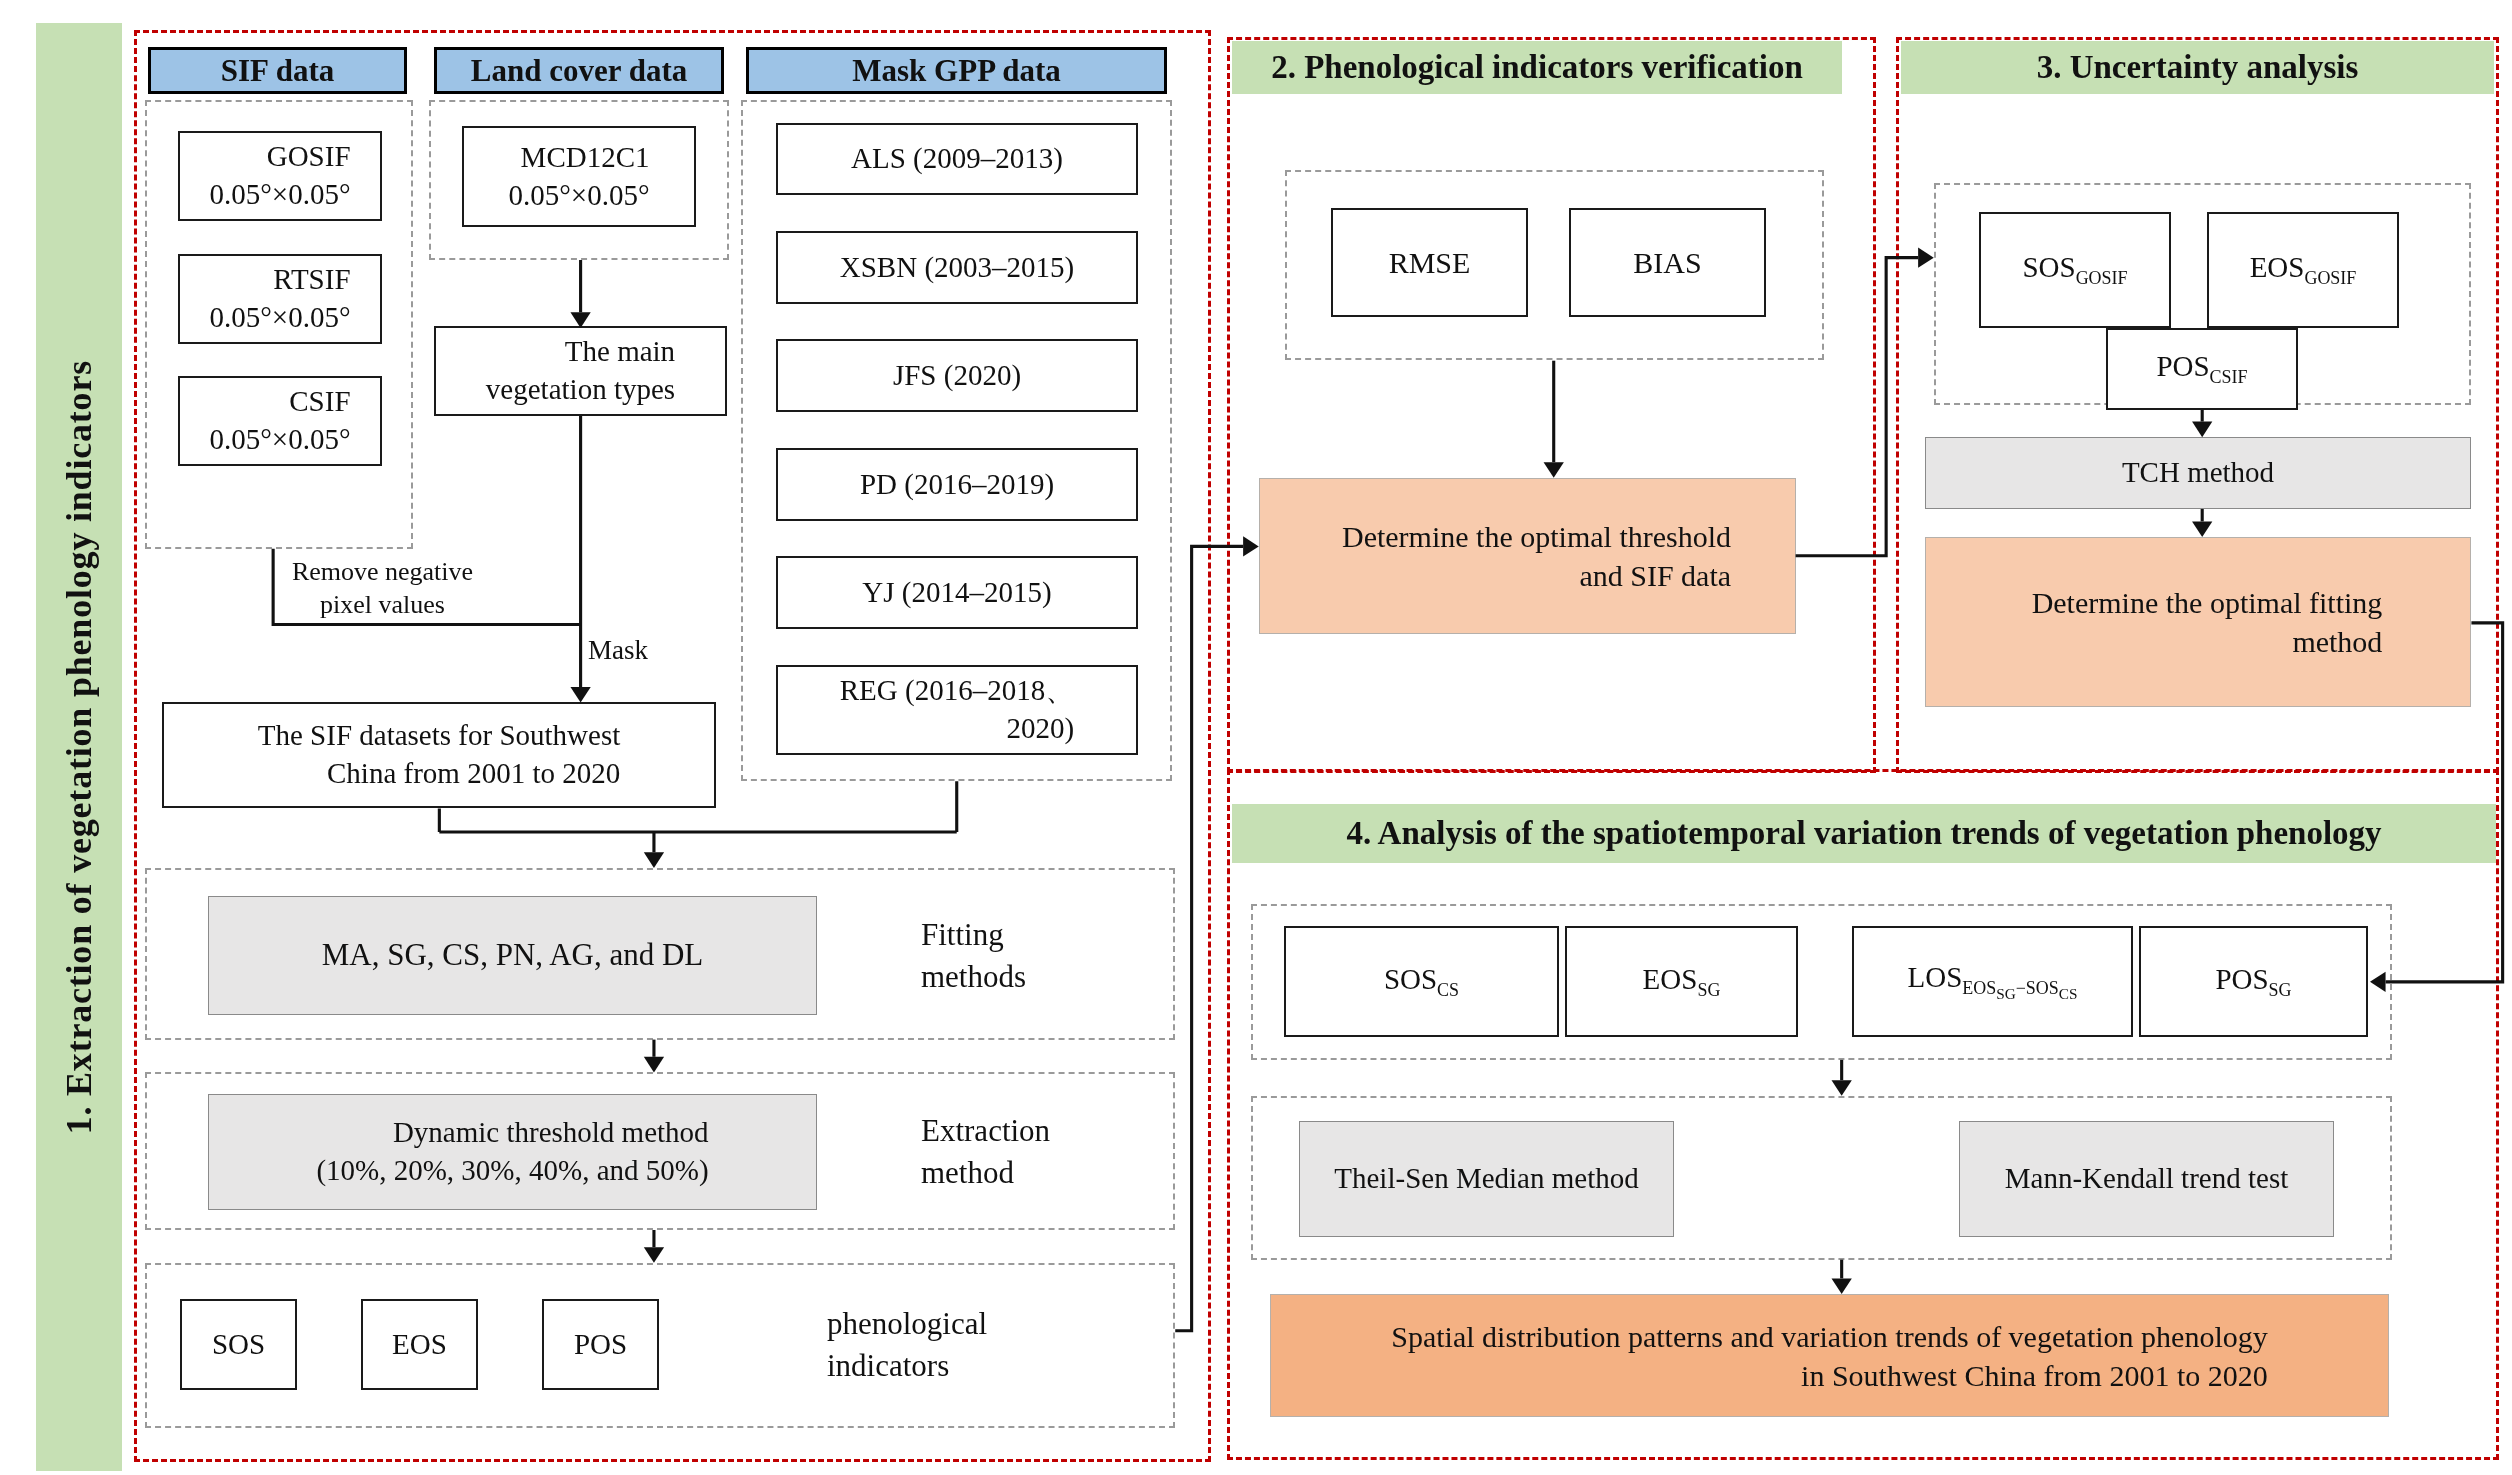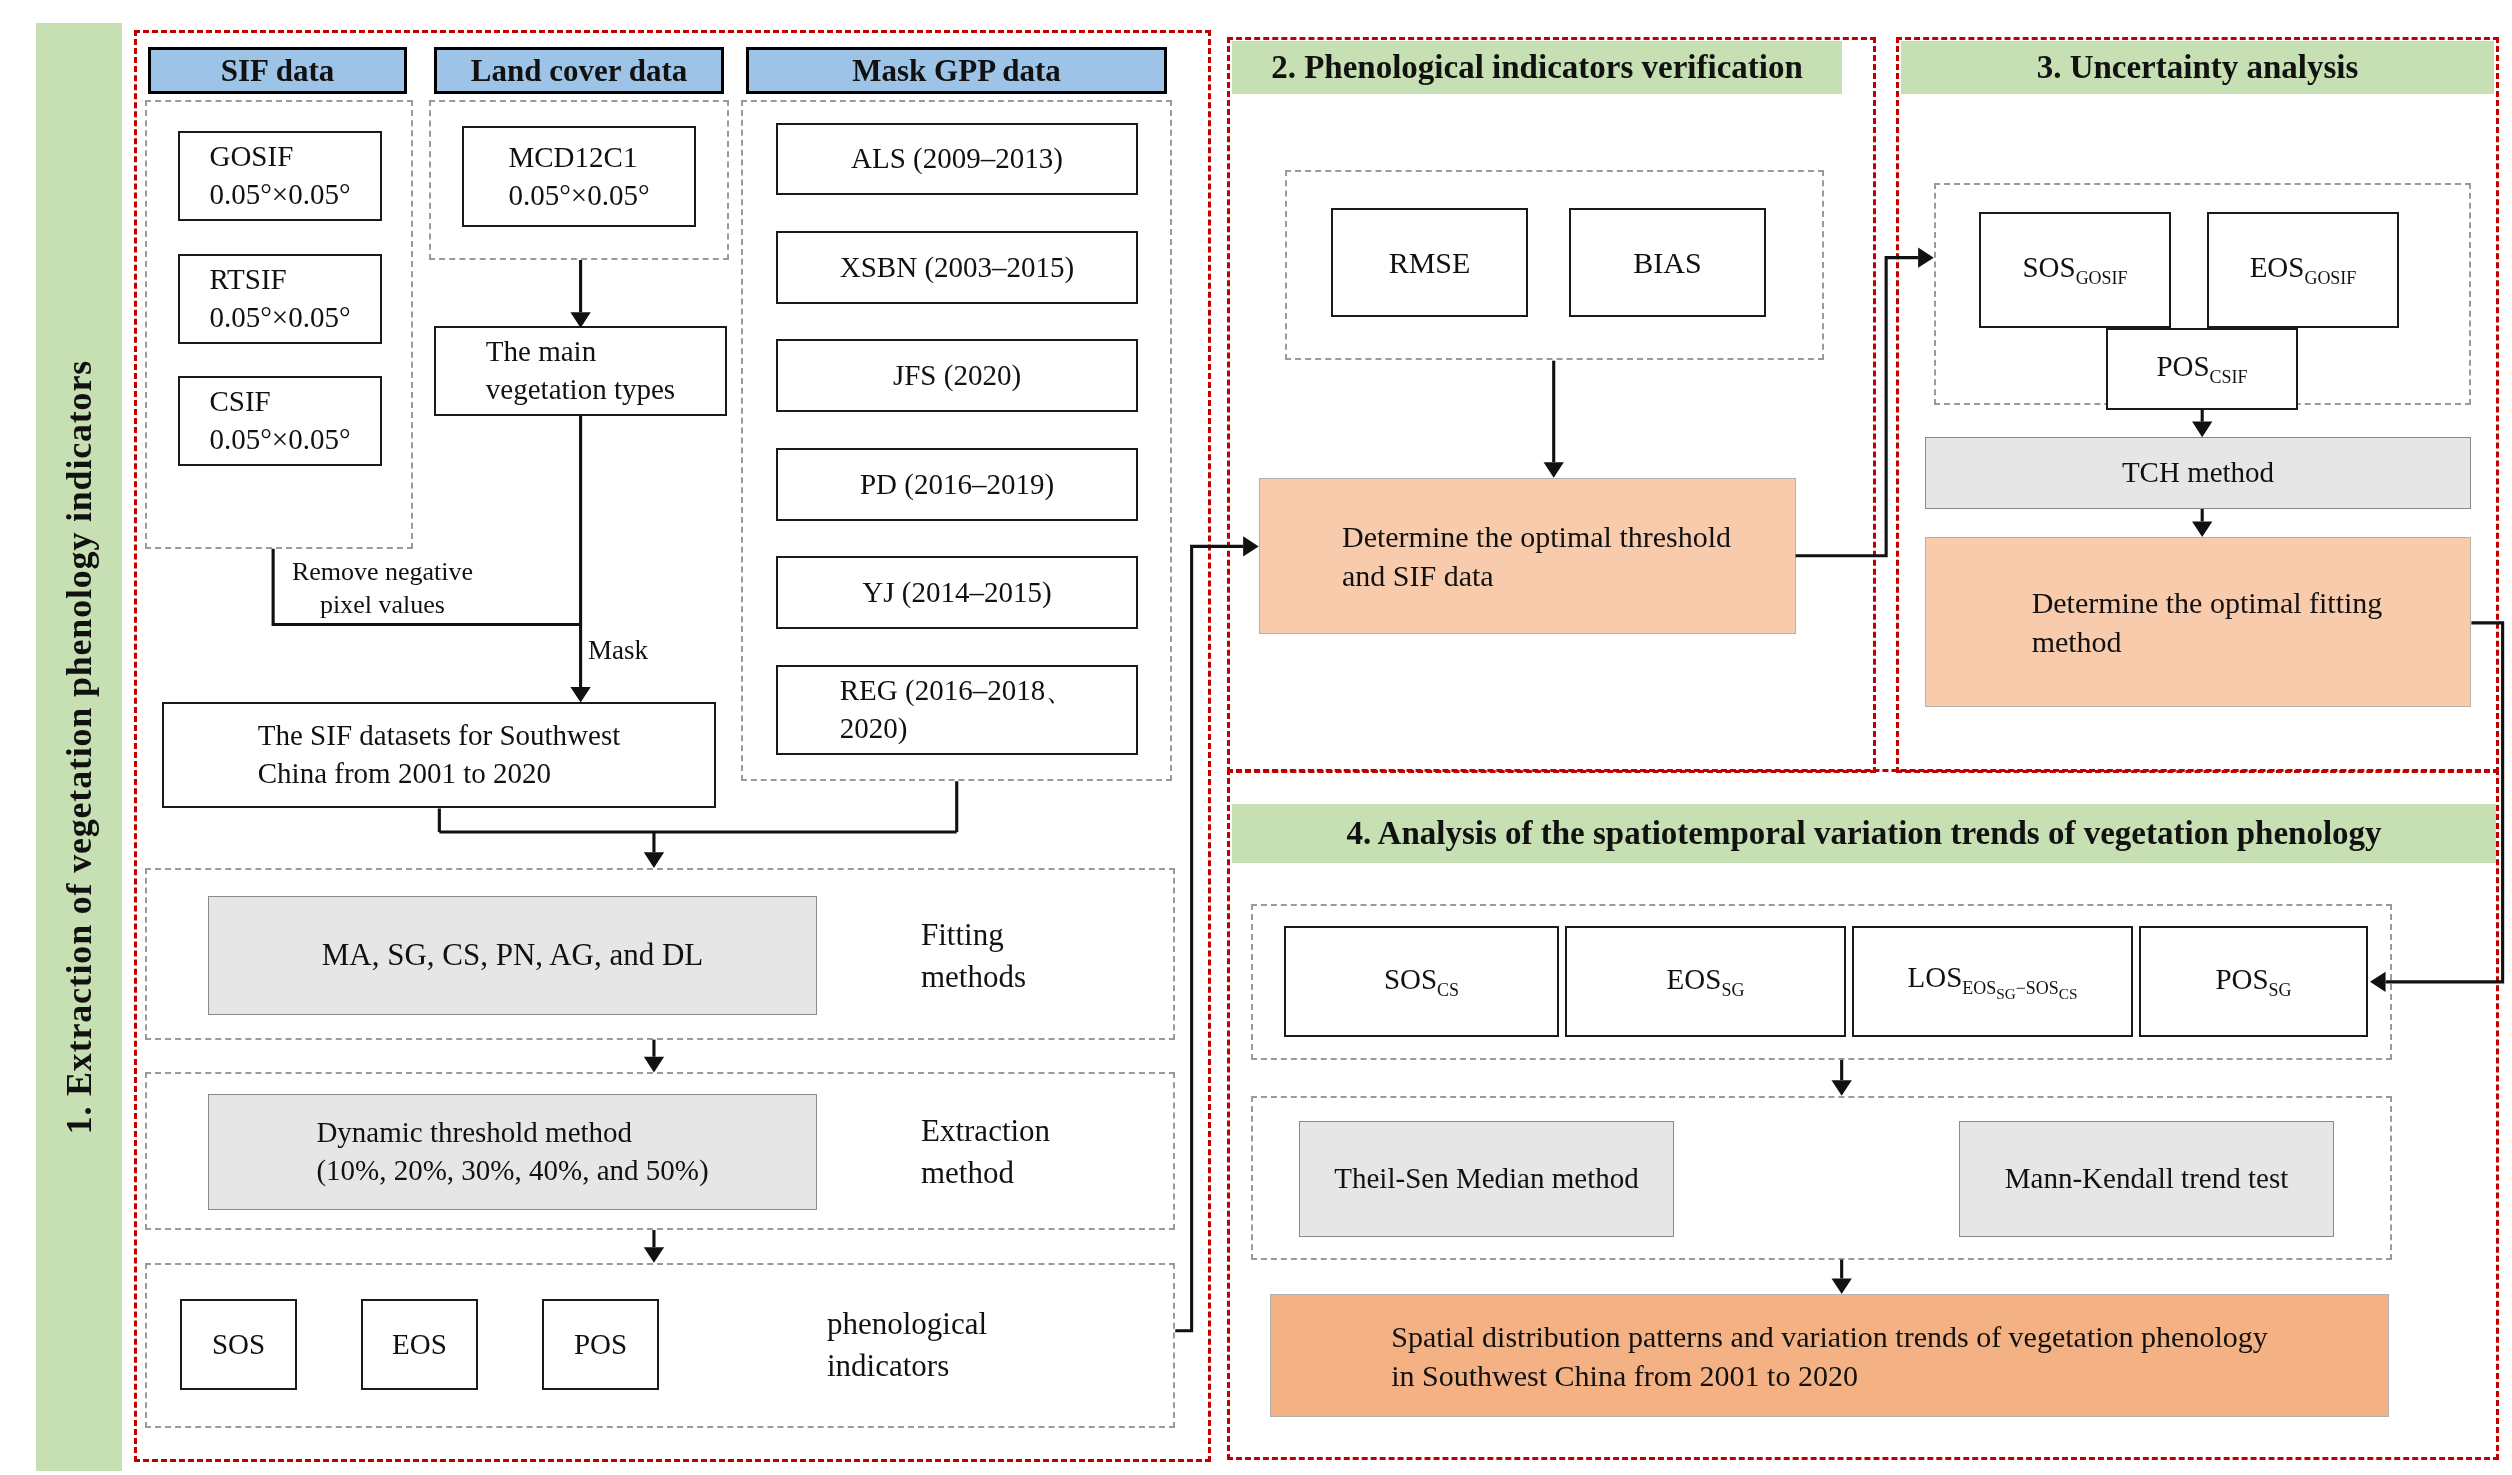--- a/index.html
+++ b/index.html
@@ -1,19 +1,19 @@
 <!DOCTYPE html>
 <html style="--red_border: #c00000; --green_fill: #c6e0b4; --blue_fill: #9dc3e6; --orange_fill: #f8cbad; --orange_deep: #f4b183; --gray_fill: #e7e6e6;font-size:12.5px"><head>
 <meta charset="utf-8">
 <style>
   html,body{margin:0;padding:0;background:#fff;}
   #canvas{position:relative;width:2512px;height:1476px;background:#fff;overflow:hidden;
           font-family:"Liberation Serif","DejaVu Serif",serif;color:#111;}
   .abs{position:absolute;box-sizing:border-box;}
-  .box{display:flex;align-items:center;justify-content:center;text-align:left;
+  .box{display:flex;align-items:center;justify-content:center;text-align:right;
        white-space:pre-line;background:#fff;border:2.3px solid #1a1a1a;font-size:29px;line-height:1.3;}
   .gray{background:var(--gray_fill);border:1.6px solid #8a8a8a;}
   .orange{background:var(--orange_fill);border:1.6px solid #b5b0ab;padding-left:18px;}
   .orange-deep{background:var(--orange_deep);border:1.6px solid #b5b0ab;}
   .blue-h{display:flex;align-items:center;justify-content:center;background:var(--blue_fill);
           border:3.1px solid #000;font-weight:bold;font-size:31px;}
   .green-h{display:flex;align-items:center;justify-content:center;background:var(--green_fill);
            font-weight:bold;font-size:33px;}
   .red-rect{border:3.1px dashed var(--red_border);}
   .dash-c{border:2.3px dashed #9a9a9a;}
@@ -114,21 +114,21 @@
   </div>
   <div class="abs box gray" style="left:1925px;top:437px;width:546px;height:72px">TCH method</div>
   <div class="abs box orange" style="left:1925px;top:537px;width:546px;height:170px;font-size:30px">Determine the optimal fitting
 method</div>
 
   <div class="abs green-h" style="left:1232px;top:804px;width:1264px;height:59px">4. Analysis of the spatiotemporal variation trends of vegetation phenology</div>
   <div class="abs dash-c" style="left:1251px;top:904px;width:1141px;height:156px"></div>
   <div class="abs box" style="left:1284px;top:926px;width:275px;height:111px">
     <span><span>SOS</span><sub>CS</sub></span>
   </div>
-  <div class="abs box" style="left:1565px;top:926px;width:281px;height:111px">
+  <div class="abs box" style="left:1565px;top:926px;width:233px;height:111px">
     <span><span>EOS</span><sub>SG</sub></span>
   </div>
   <div class="abs box" style="left:1852px;top:926px;width:281px;height:111px">
     <span><span>LOS</span><sub><span>EOS</span><sub>SG</sub><span>−SOS</span><sub>CS</sub></sub></span>
   </div>
   <div class="abs box" style="left:2139px;top:926px;width:229px;height:111px">
     <span><span>POS</span><sub>SG</sub></span>
   </div>
   <div class="abs dash-c" style="left:1251px;top:1096px;width:1141px;height:164px"></div>
   <div class="abs box gray" style="left:1299px;top:1121px;width:375px;height:116px">Theil-Sen Median method</div>

